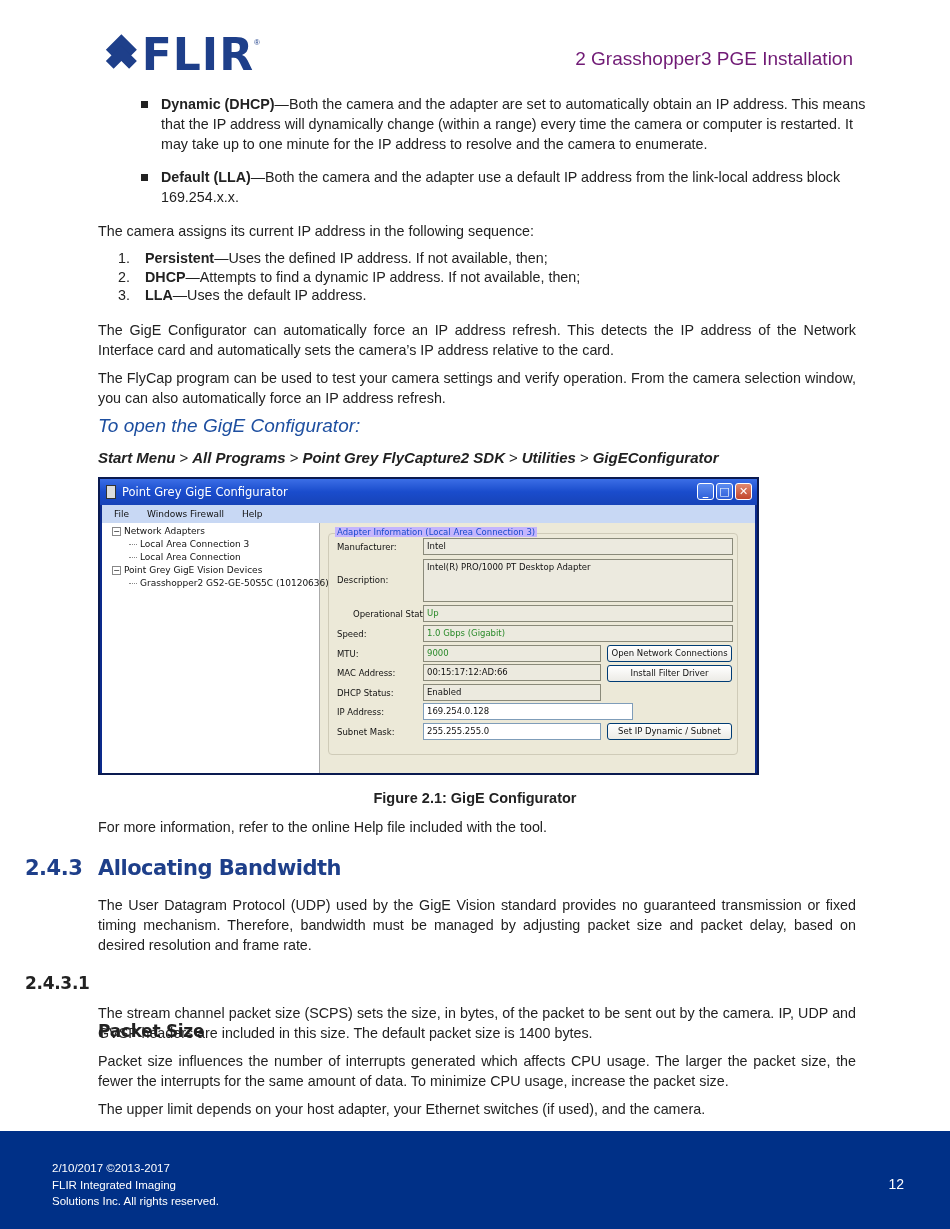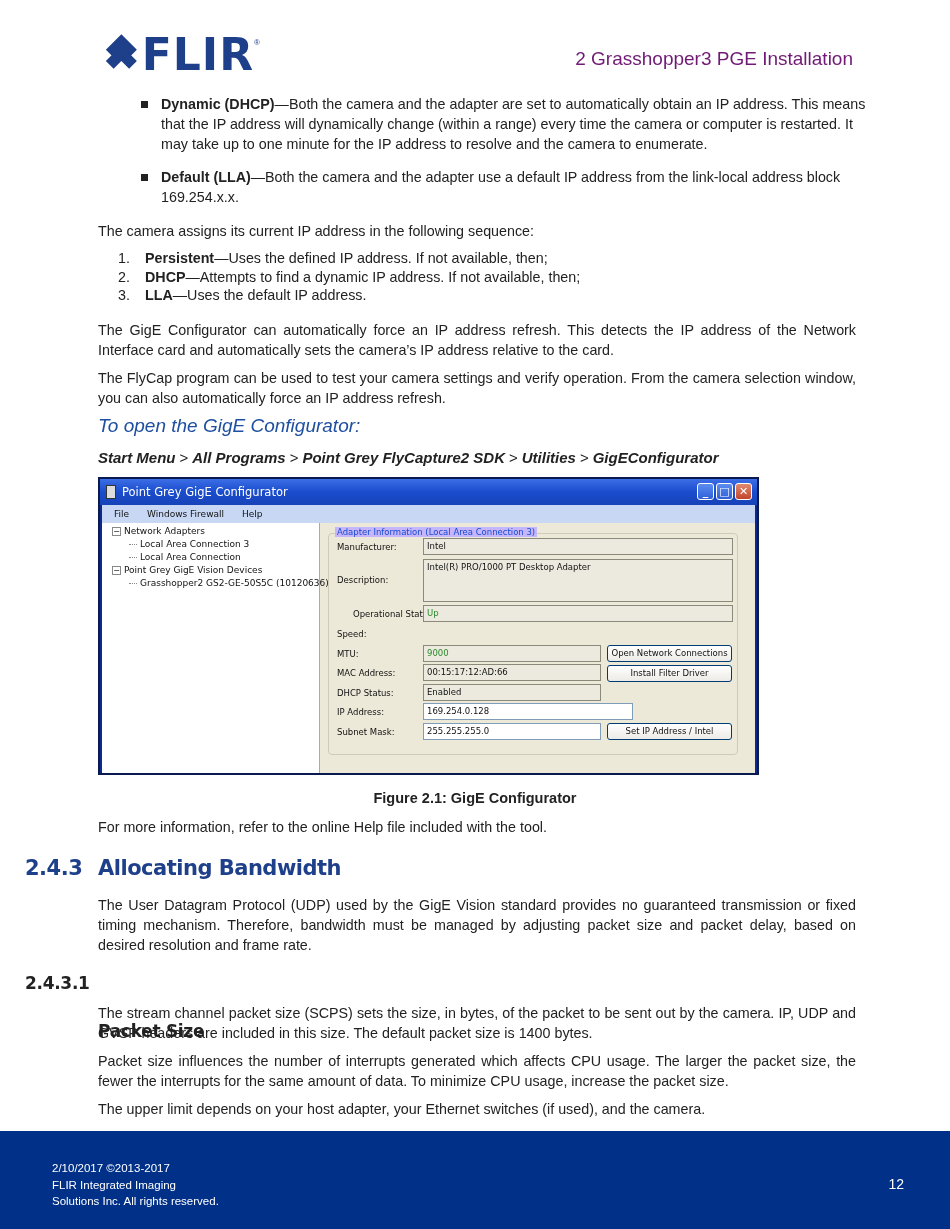--- a/index.html
+++ b/index.html
@@ -140,38 +140,39 @@
       <span class="frow" style="top:8px;">Manufacturer:</span>
       <div class="fbox" style="top:4px; width:310px;">Intel</div>
 
       <span class="frow" style="top:29px;margin-top:12px;">Description:</span>
       <div class="fbox" style="top:25px; width:310px; height:43px;">Intel(R) PRO/1000 PT Desktop Adapter</div>
 
       <span class="frow" style="top:75px;padding-left:16px;">Operational Status:</span>
       <div class="fbox green" style="top:71px; width:310px;">Up</div>
 
       <span class="frow" style="top:95px;">Speed:</span>
+      <div class="fbox green" style="top:91px; width:310px;">1.0 Gbps (Gigabit)</div>
 
       <span class="frow" style="top:115px;">MTU:</span>
       <div class="fbox green" style="top:111px; width:178px;">9000</div>
       <div class="fbtn" style="top:111px;">Open Network Connections</div>
 
       <span class="frow" style="top:134px;">MAC Address:</span>
       <div class="fbox" style="top:130px; width:178px;">00:15:17:12:AD:66</div>
       <div class="fbtn" style="top:131px;">Install Filter Driver</div>
 
       <span class="frow" style="top:154px;">DHCP Status:</span>
       <div class="fbox" style="top:150px; width:178px;">Enabled</div>
 
       <span class="frow" style="top:173px;">IP Address:</span>
       <div class="fbox white" style="top:169px; width:210px;">169.254.0.128</div>
 
       <span class="frow" style="top:193px;">Subnet Mask:</span>
       <div class="fbox white" style="top:189px; width:178px;">255.255.255.0</div>
-      <div class="fbtn" style="top:189px;">Set IP Address /  Intel</div>
+      <div class="fbtn" style="top:189px;">Set IP Dynamic /  Subnet</div>
     </div>
   </div>
 </div>
 
 <div class="abs caption">Figure 2.1: GigE Configurator</div>
 <div class="abs para" style="top:817px;">For more information, refer to the online Help file included with the tool.</div>
 
 <div class="abs h2-num">2.4.3</div>
 <div class="abs h2-title">Allocating Bandwidth</div>
 <div class="abs para" style="top:895px;">The User Datagram Protocol (UDP) used by the GigE Vision standard provides no guaranteed transmission or fixed timing mechanism. Therefore, bandwidth must be managed by adjusting packet size and packet delay, based on desired resolution and frame rate.</div>

